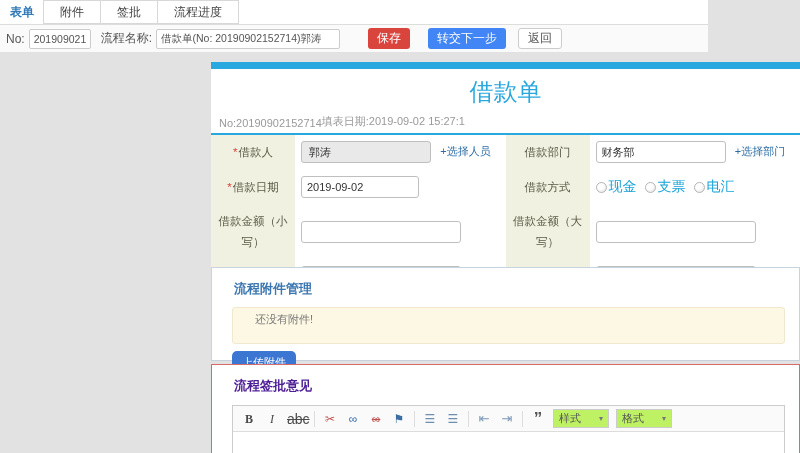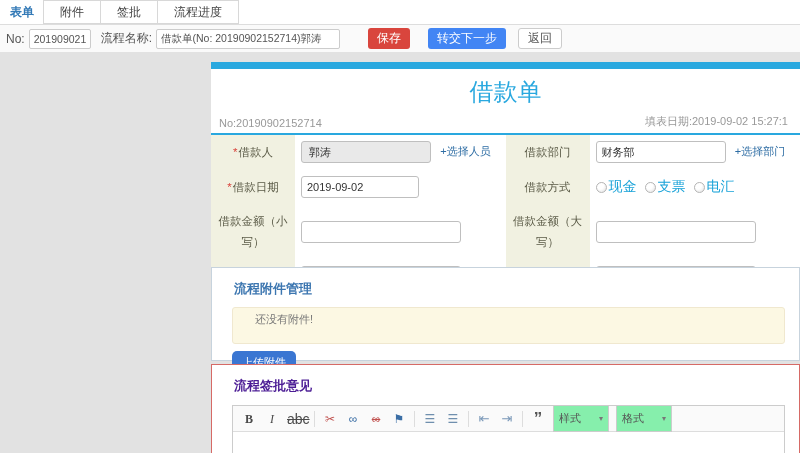--- a/index.html
+++ b/index.html
@@ -1,21 +1,21 @@
 <!DOCTYPE html>
 <html><head>
 <meta charset="utf-8">
 <style>
   * { margin:0; padding:0; box-sizing:border-box; }
   html,body { width:800px; height:453px; overflow:hidden;
     font-family:"Liberation Sans","DejaVu Sans",sans-serif; background:#e2e2e2; }
   body { position:relative; }
 
   
-  .header { position:absolute; top:0; left:0; width:800px; height:53px; background:#fff; }
+  .header { position:absolute; top:0; left:0; width:708px; height:53px; background:#fff; }
   .tabbar { height:25px; border-bottom:1px solid #ddd; display:flex; align-items:stretch; background:#fff; }
   .tab { display:flex; align-items:center; padding:0 16px; font-size:12px; color:#444;
     border:1px solid #d8d8d8; margin-right:-1px; background:#fff; cursor:pointer; }
   .tab.active { border:none; color:#337ab7; font-weight:bold; padding:0 10px; }
   .toolbar { height:28px; display:flex; align-items:center; background:#fafafa;
     border-bottom:1px solid #e2e2e2; padding:0 6px; }
   .tlabel { font-size:12px; color:#555; margin-right:4px; white-space:nowrap; }
   .tinput { height:20px; border:1px solid #ccc; border-radius:2px; font-size:10.5px;
     color:#555; padding:0 4px; background:#fff; }
   #no-input { width:62px; margin-right:10px; }
@@ -27,22 +27,22 @@
   .btn-back { background:#fff; color:#555; border:1px solid #ccc; margin-left:12px; }
 
   
   .panel { position:absolute; left:211px; width:589px; background:#fff; }
 
   
   #form-panel { top:62px; height:196px; }
   .blue-bar-top { height:7px; background:#29a8df; }
   .form-title { text-align:center; color:#29a8df; font-size:24px; font-weight:normal;
     padding:7px 0 4px 0; }
-  .meta-row { display:flex; justify-content:space-between; align-items:flex-end;
-    font-size:11px; color:#999; padding:2px 12px 4px 8px; border-bottom:2px solid #29a8df; }
+  .meta-row { display:flex; align-items:flex-end;
+    font-size:11px; color:#999; padding:2px 4px 4px 8px; border-bottom:2px solid #29a8df; }
   .form-table { width:100%; border-collapse:collapse; }
   .form-table td { font-size:11.5px; vertical-align:middle; }
   td.lbl { width:84px; background:#f1f1e1; color:#5a5a46; text-align:center;
     padding:7px 4px; line-height:1.8; }
   td.fld { padding:5px 6px; background:#fff; }
   .req { color:#d9453d; margin-right:1px; }
   .finput { height:22px; border:1px solid #bfbfbf; border-radius:3px; font-size:11px;
     color:#333; padding:0 5px; background:#fff; vertical-align:middle; }
   .finput.ro { background:#e9e9e9;padding-left:7px; }
   .w130 { width:130px; } .w118 { width:118px; } .w160 { width:160px; }
@@ -74,21 +74,21 @@
   .ico-bold { font-family:"Liberation Serif","DejaVu Serif",serif; font-weight:bold; }
   .ico-italic { font-family:"Liberation Serif","DejaVu Serif",serif; font-style:italic; }
   .ico-strike { font-size:14px; text-decoration:line-through; width:20px; }
   .ico-red { color:#c0504d; }
   .ico-blue { color:#3b6ea5; }
   .ico-slash { text-decoration:line-through; }
   .ico-list { color:#6f8fae; }
   .ico-arrow { color:#7a98b8; font-size:13px; }
   .ico-quote { font-size:17px; color:#555; font-weight:bold; line-height:10px; }
   .ed-sep { width:1px; height:16px; background:#ddd; }
-  .ed-select { height:27px; min-width:56px; border:1px solid #ccc; background:#86efac;
+  .ed-select { height:19px; min-width:56px; border:1px solid #ccc; background:#bef264;
     font-size:11px; color:#555; display:flex; align-items:center;
     justify-content:space-between; padding:0 5px; cursor:pointer; }
   .caret { font-size:8px; color:#777; margin-left:10px; }
   .ed-content { height:90px; background:#fff; }
 </style>
 </head>
 <body>
 
 <div class="header">
   <div class="tabbar">

